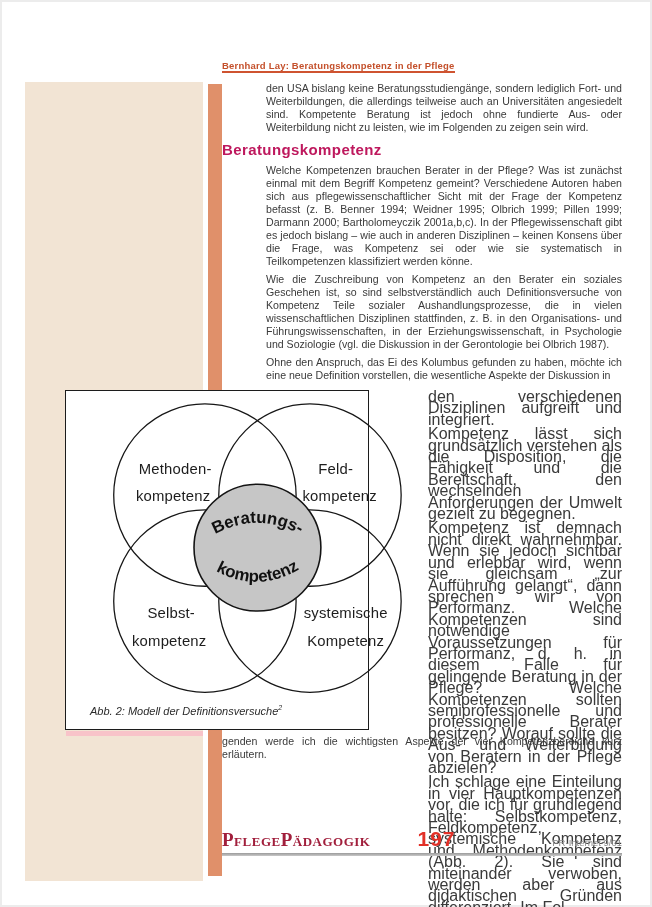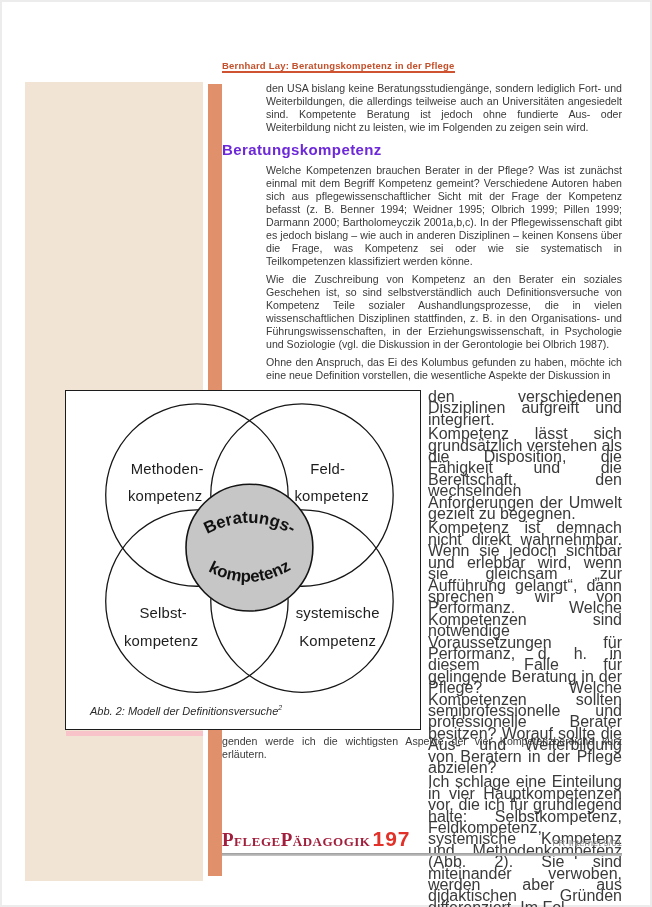--- a/index.html
+++ b/index.html
@@ -19,48 +19,48 @@
     display:inline-block;font-size:9.5px;font-weight:bold;color:#c4502b;
     letter-spacing:.2px;border-bottom:2px solid #cf5330;padding-bottom:0;
   }
 
   
   .main-flow{position:absolute;left:222px;top:82px;width:400px;
     font-size:10.6px;line-height:13px;text-align:justify;}
   .main-flow p{margin:0 0 5px 0;padding-left:44px;}
   .section-heading{
     margin:8px 0 6px 0;font-size:15px;line-height:16px;font-weight:bold;
-    color:#6d28d9;letter-spacing:.4px;
+    color:#be185d;letter-spacing:.4px;
   }
 
   
   .right-col{position:absolute;left:428px;top:391px;width:194px;
     font-size:16px;line-height:11.4px;text-align:justify;}
   .right-col p{margin:0 0 3px 0;}
 
   .closing{position:absolute;left:222px;top:735px;width:400px;
     font-size:10.6px;line-height:13px;text-align:justify;}
   .closing p{margin:0;}
 
   
   .figure-box{
-    position:absolute;left:65px;top:390px;width:356px;height:340px;
-    background:#ffffff;border:1.5px solid #1c1c1c;box-sizing:border-box;
+    position:absolute;left:65px;top:390px;width:304px;height:340px;
+    background:#ffffff;border:1.5px solid #1c1c1c;box-sizing:border-box;padding-left:8px;
   }
   .figure-box svg{display:block;}
   .venn-label{font-family:"Liberation Sans",sans-serif;font-size:15px;fill:#1d1d1d;letter-spacing:.2px;}
   .arc-label{font-family:"Liberation Sans",sans-serif;font-size:17px;font-weight:bold;fill:#111;}
   .figure-caption{
     position:absolute;left:24px;bottom:12px;font-size:11px;font-style:italic;color:#2b2b2b;
   }
   .figure-caption sup{font-size:7px;}
 
   
   .footer{position:absolute;left:222px;top:827px;width:400px;}
-  .footer-line{display:flex;align-items:baseline;}
+  .footer-line{display:flex;align-items:baseline;gap:45px;}
   .journal-title{
     font-family:"Liberation Serif",serif;font-variant:small-caps;font-weight:bold;
     font-size:19px;color:#a11f3c;letter-spacing:.5px;
   }
   .page-number{
     font-family:"Liberation Sans",sans-serif;font-weight:bold;font-size:21px;
     color:#e23128;margin-left:2px;letter-spacing:1px;
   }
   .issue-label{margin-left:auto;font-size:9.5px;color:#8a8a8a;}
   .footer-rule{margin-top:2px;height:3px;width:400px;

